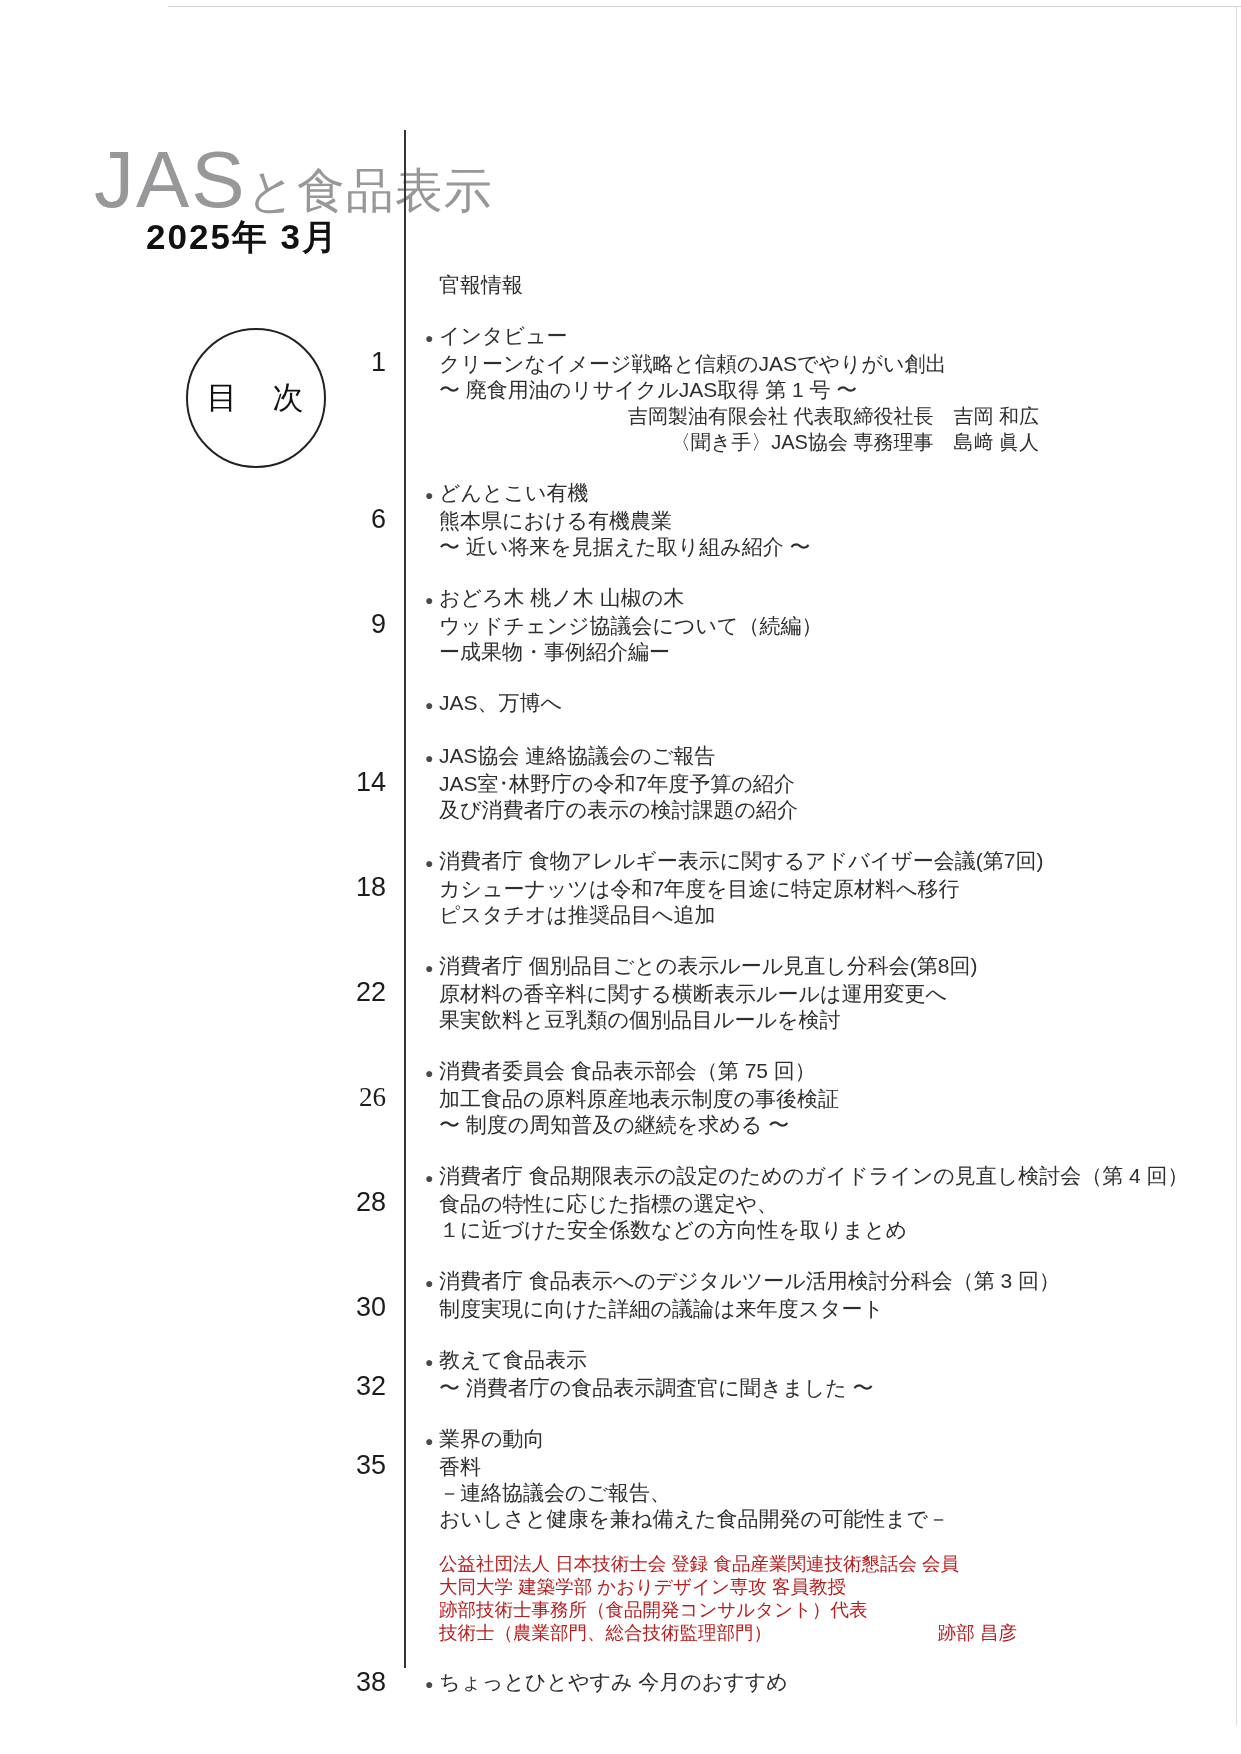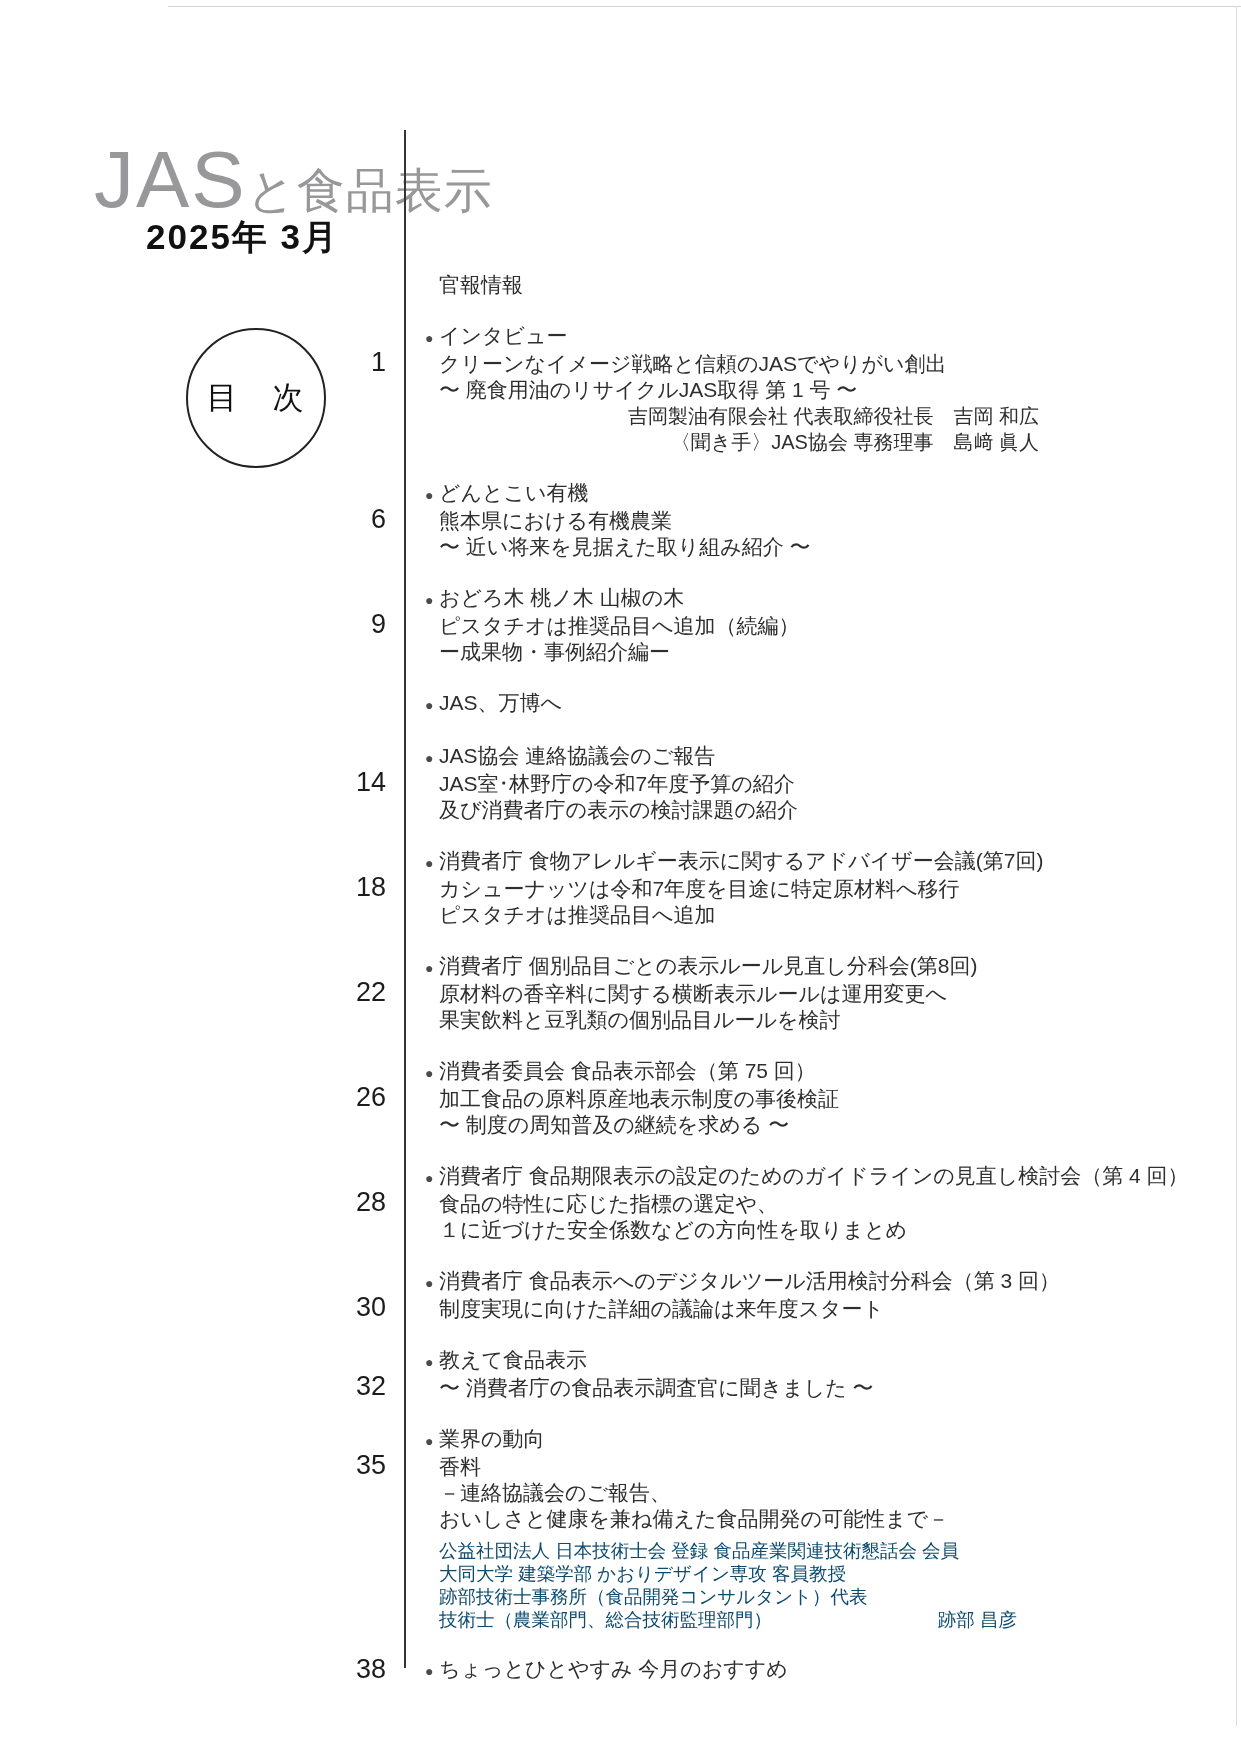--- a/index.html
+++ b/index.html
@@ -37,21 +37,21 @@
     flex:0 0 386px; width:386px; text-align:right;
     font-size:27px; line-height:26px; color:#1c1c1c;
     font-family:"Liberation Sans","DejaVu Sans",sans-serif;
   }
   .body { padding-left:39px; font-size:21px; line-height:26px; color:#2e2e2e; }
   .title-row { display:flex; align-items:baseline; }
   .title-row.no-bullet { padding-left:14px; }
   .bullet { flex:0 0 14px; width:14px; font-size:14px; color:var(--bullet,#4a4a4a); }
   .line { padding-left:14px; }
   .credits-right { width:614px; text-align:right; font-size:20px; line-height:26px; }
-  .credits-left  { width:578px; padding-left:14px; font-size:18.5px; line-height:23px; margin-top:7px; color:#0c4a6e; }
+  .credits-left  { width:578px; padding-left:14px; font-size:18.5px; line-height:23px; margin-top:20px; color:#b91c1c; }
   .credit-line.split { display:flex; justify-content:space-between;align-items:center; }
 </style>
 </head>
 <body>
 
 <div class="page" style="--logo-gray: #98989a; --bullet: #4a4a4a; --line: #343434;">
   <div class="scan-top"></div>
   <div class="scan-right"></div>
 
   <div class="logo">
@@ -102,21 +102,21 @@
           <div class="line">〜 近い将来を見据えた取り組み紹介 〜</div>
         </div>
       </div>
       <div class="entry">
         <div class="num" style="padding-top: 26px;">9</div>
         <div class="body">
           <div class="title-row">
             <span class="bullet">●</span>
             <span class="title">おどろ木 桃ノ木 山椒の木</span>
           </div>
-          <div class="line">ピスタチオは推奨品目へ追加（続編）</div>
+          <div class="line">ウッドチェンジ協議会について（続編）</div>
           <div class="line">ー成果物・事例紹介編ー</div>
         </div>
       </div>
       <div class="entry">
         <div class="num"></div>
         <div class="body">
           <div class="title-row">
             <span class="bullet">●</span>
             <span class="title">JAS、万博へ</span>
           </div>
@@ -149,21 +149,21 @@
         <div class="body">
           <div class="title-row">
             <span class="bullet">●</span>
             <span class="title">消費者庁 個別品目ごとの表示ルール見直し分科会(第8回)</span>
           </div>
           <div class="line">原材料の香辛料に関する横断表示ルールは運用変更へ</div>
           <div class="line">果実飲料と豆乳類の個別品目ルールを検討</div>
         </div>
       </div>
       <div class="entry">
-        <div class="num" style="padding-top: 26px;">26</div>
+        <div class="num" style="padding-top: 26px; font-family: Liberation Serif, serif;">26</div>
         <div class="body">
           <div class="title-row">
             <span class="bullet">●</span>
             <span class="title">消費者委員会 食品表示部会（第 75 回）</span>
           </div>
           <div class="line">加工食品の原料原産地表示制度の事後検証</div>
           <div class="line">〜 制度の周知普及の継続を求める 〜</div>
         </div>
       </div>
       <div class="entry">

